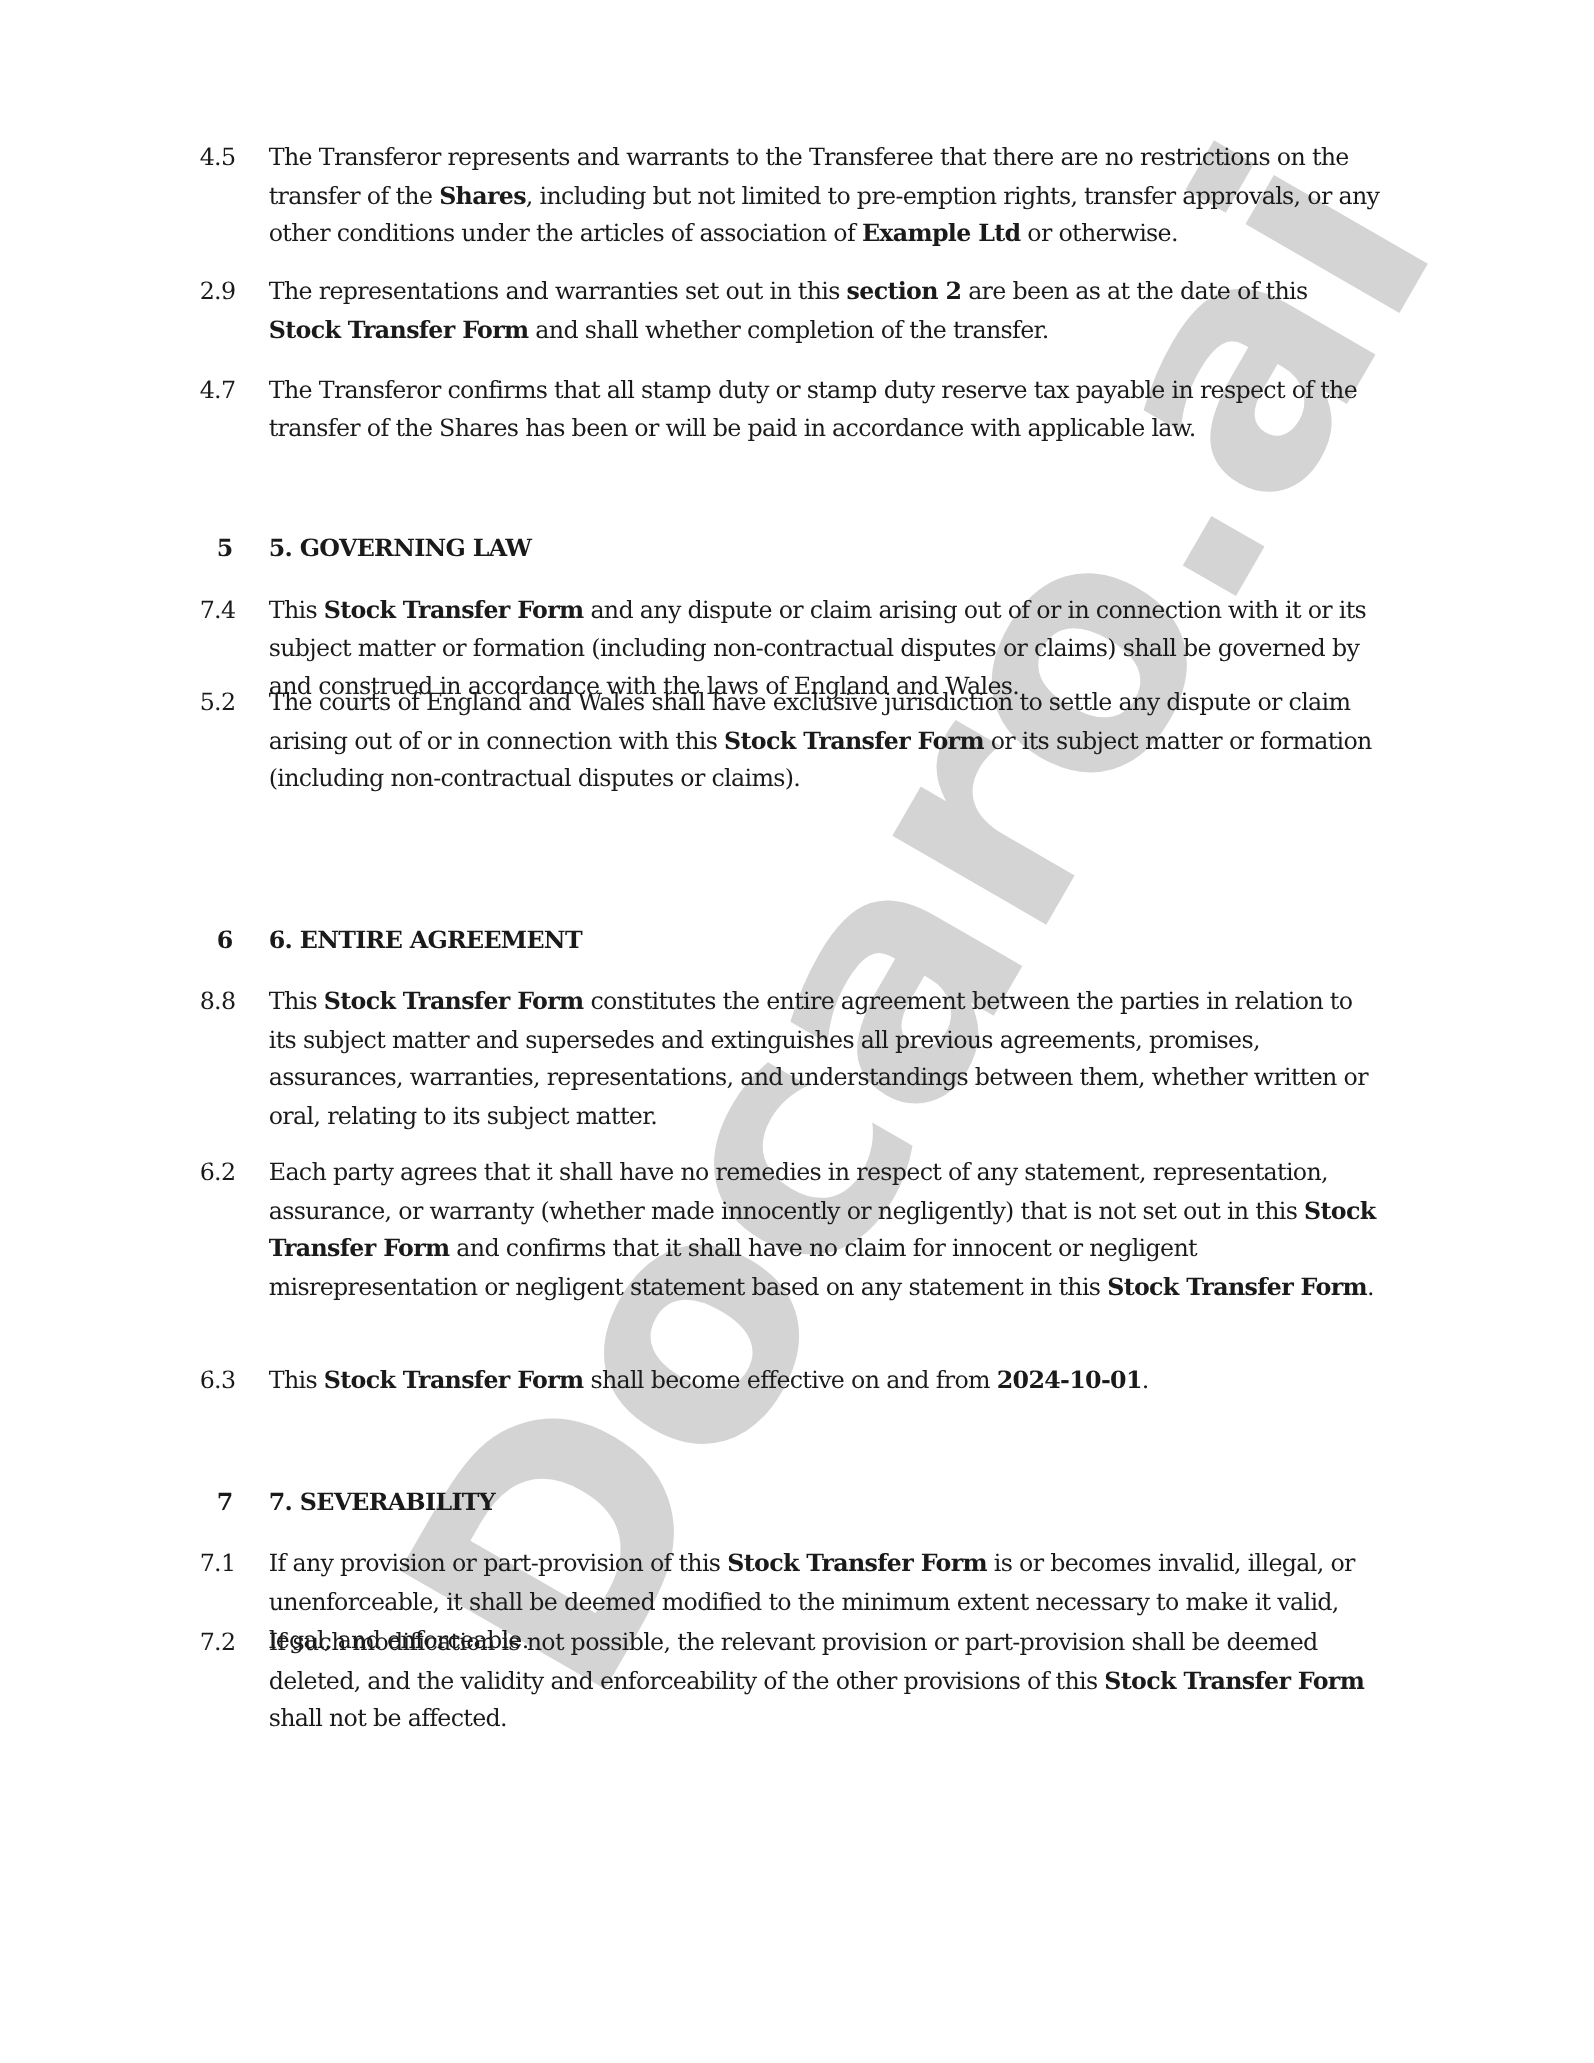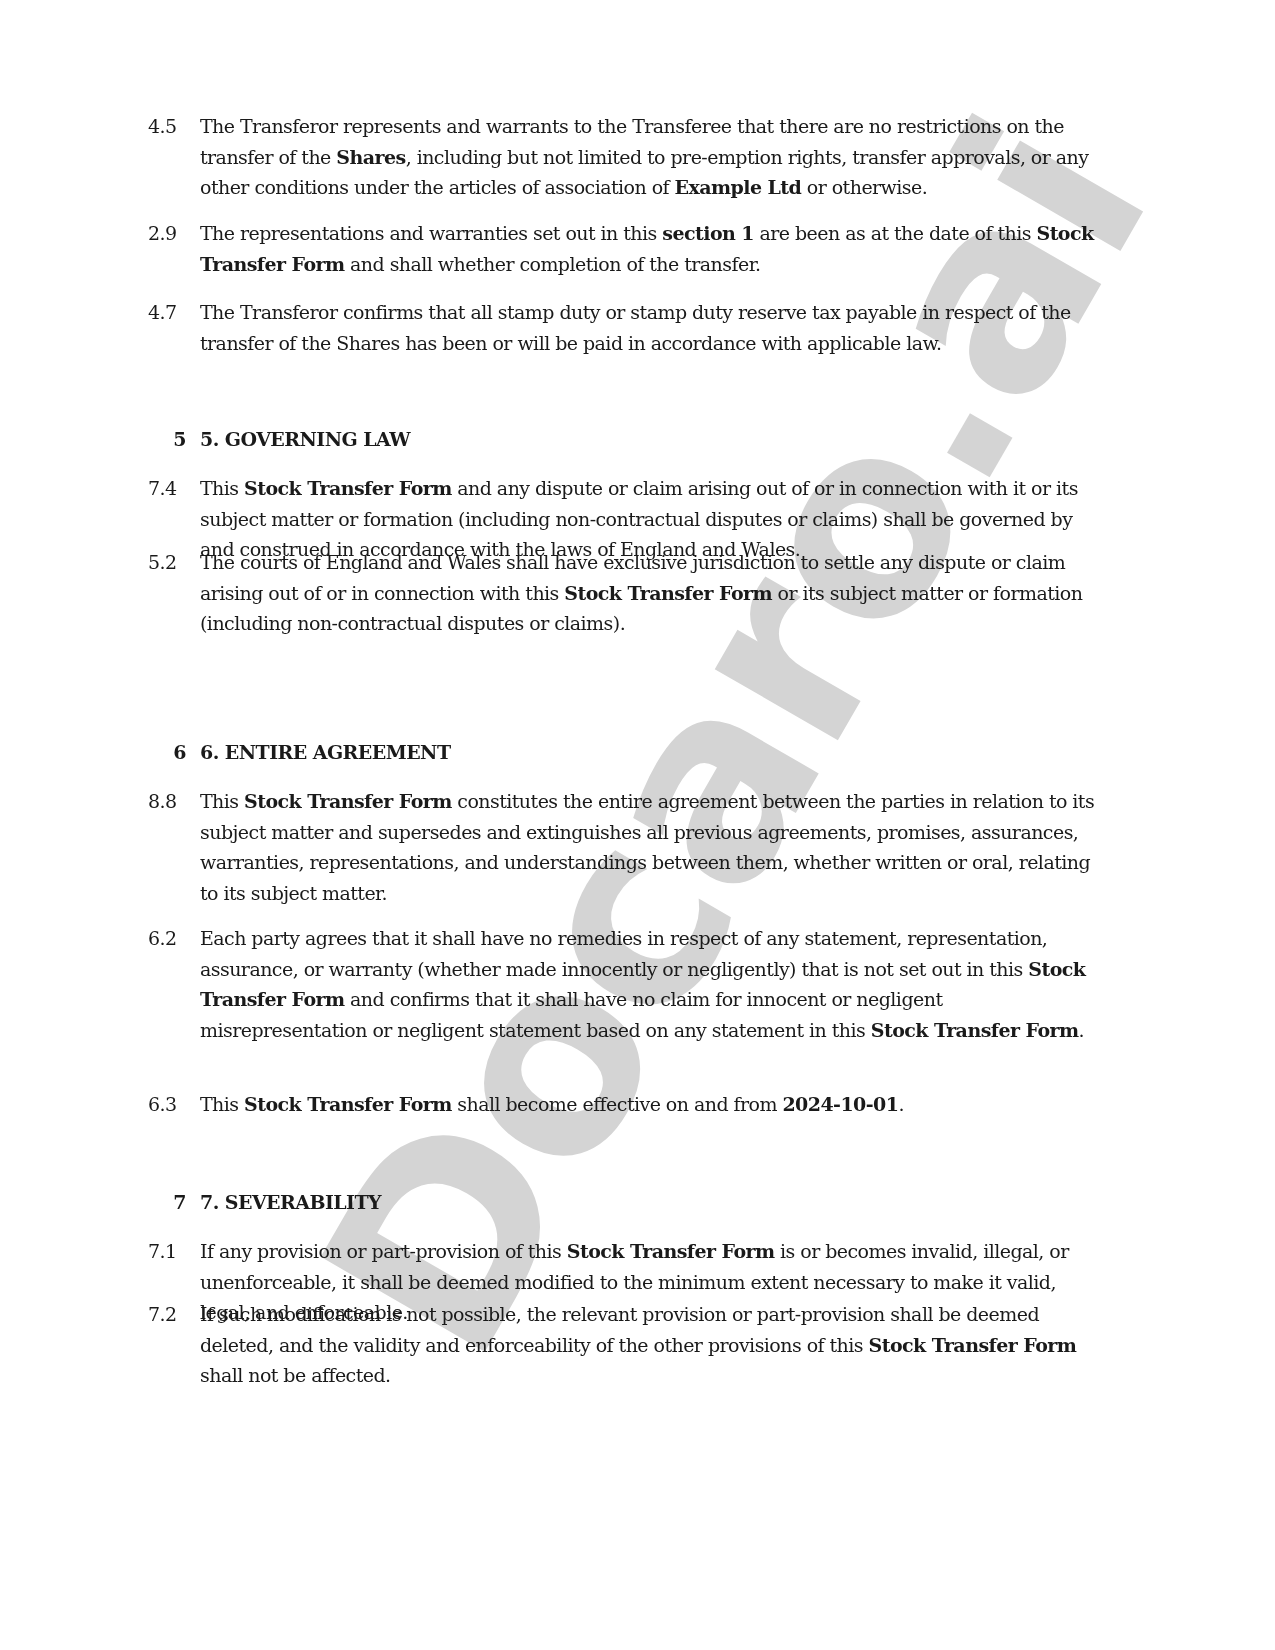--- a/index.html
+++ b/index.html
@@ -9,42 +9,42 @@
     .watermark {
       position: absolute; left: 120px; top: 700px; width: 1100px;
       font-family: "DejaVu Sans", sans-serif; font-weight: bold;
       font-size: 260px; color: #d4d4d4; transform: rotate(-60deg);
       transform-origin: center center; white-space: nowrap; letter-spacing: -4px;
       z-index: 0; pointer-events: none; text-align: center;
     }
     .content { position: absolute; left: 0; top: 0; width: 1275px; z-index: 1; }
     .clause { position: absolute; left: 148px; width: 960px; display: flex;
       font-size: 19px; line-height: 30.5px; letter-spacing: -0.55px; }
-    .num { width: 52px; flex: 0 0 52px; }
-    .text { flex: 1; }
+    .num { width: 52px; flex: 0 0 52px; text-align: center; }
+    .text { flex: 1; margin-left: 15px; }
     .heading .num { text-align: right; padding-right: 14px; width: 38px; flex: 0 0 38px; font-weight: bold; }
     .heading .text { font-weight: bold; }
     b { font-weight: bold; }
   </style>
 </head>
 <body>
 
 <div class="page">
   <div class="watermark">Docaro.ai</div>
 
   <div class="content">
 
     <div class="clause" style="top:111px">
       <span class="num">4.5</span>
       <span class="text"><span>The Transferor represents and warrants to the Transferee that there are no restrictions on the transfer of the </span><b>Shares</b><span>, including but not limited to pre-emption rights, transfer approvals, or any other conditions under the articles of association of </span><b>Example Ltd</b><span> or otherwise.</span></span>
     </div>
 
     <div class="clause" style="top:218px">
       <span class="num">2.9</span>
-      <span class="text"><span>The representations and warranties set out in this </span><b>section 1</b><span> are been as at the date of this </span><b>Stock Transfer Form</b><span> and shall whether completion of the transfer.</span></span>
+      <span class="text"><span>The representations and warranties set out in this </span><b>section 2</b><span> are been as at the date of this </span><b>Stock Transfer Form</b><span> and shall whether completion of the transfer.</span></span>
     </div>
 
     <div class="clause" style="top:297px">
       <span class="num">4.7</span>
       <span class="text">The Transferor confirms that all stamp duty or stamp duty reserve tax payable in respect of the transfer of the Shares has been or will be paid in accordance with applicable law.</span>
     </div>
 
     <div class="clause heading" style="top:424px">
       <span class="num">5</span>
       <span class="text">5. GOVERNING LAW</span>

